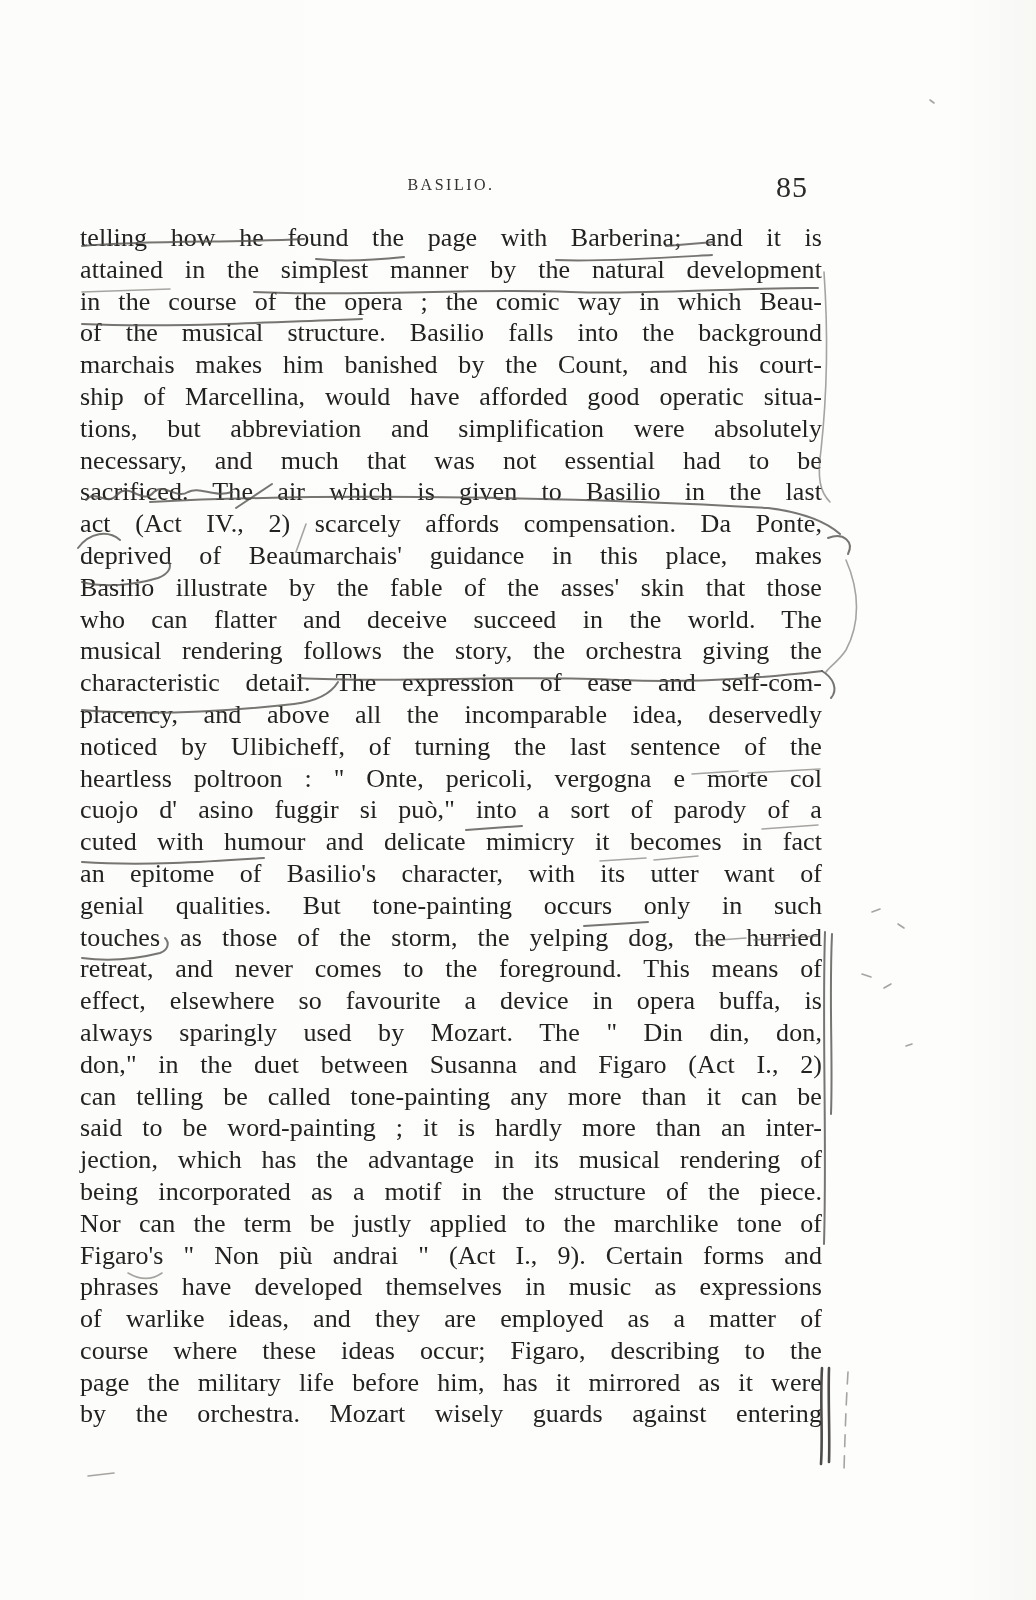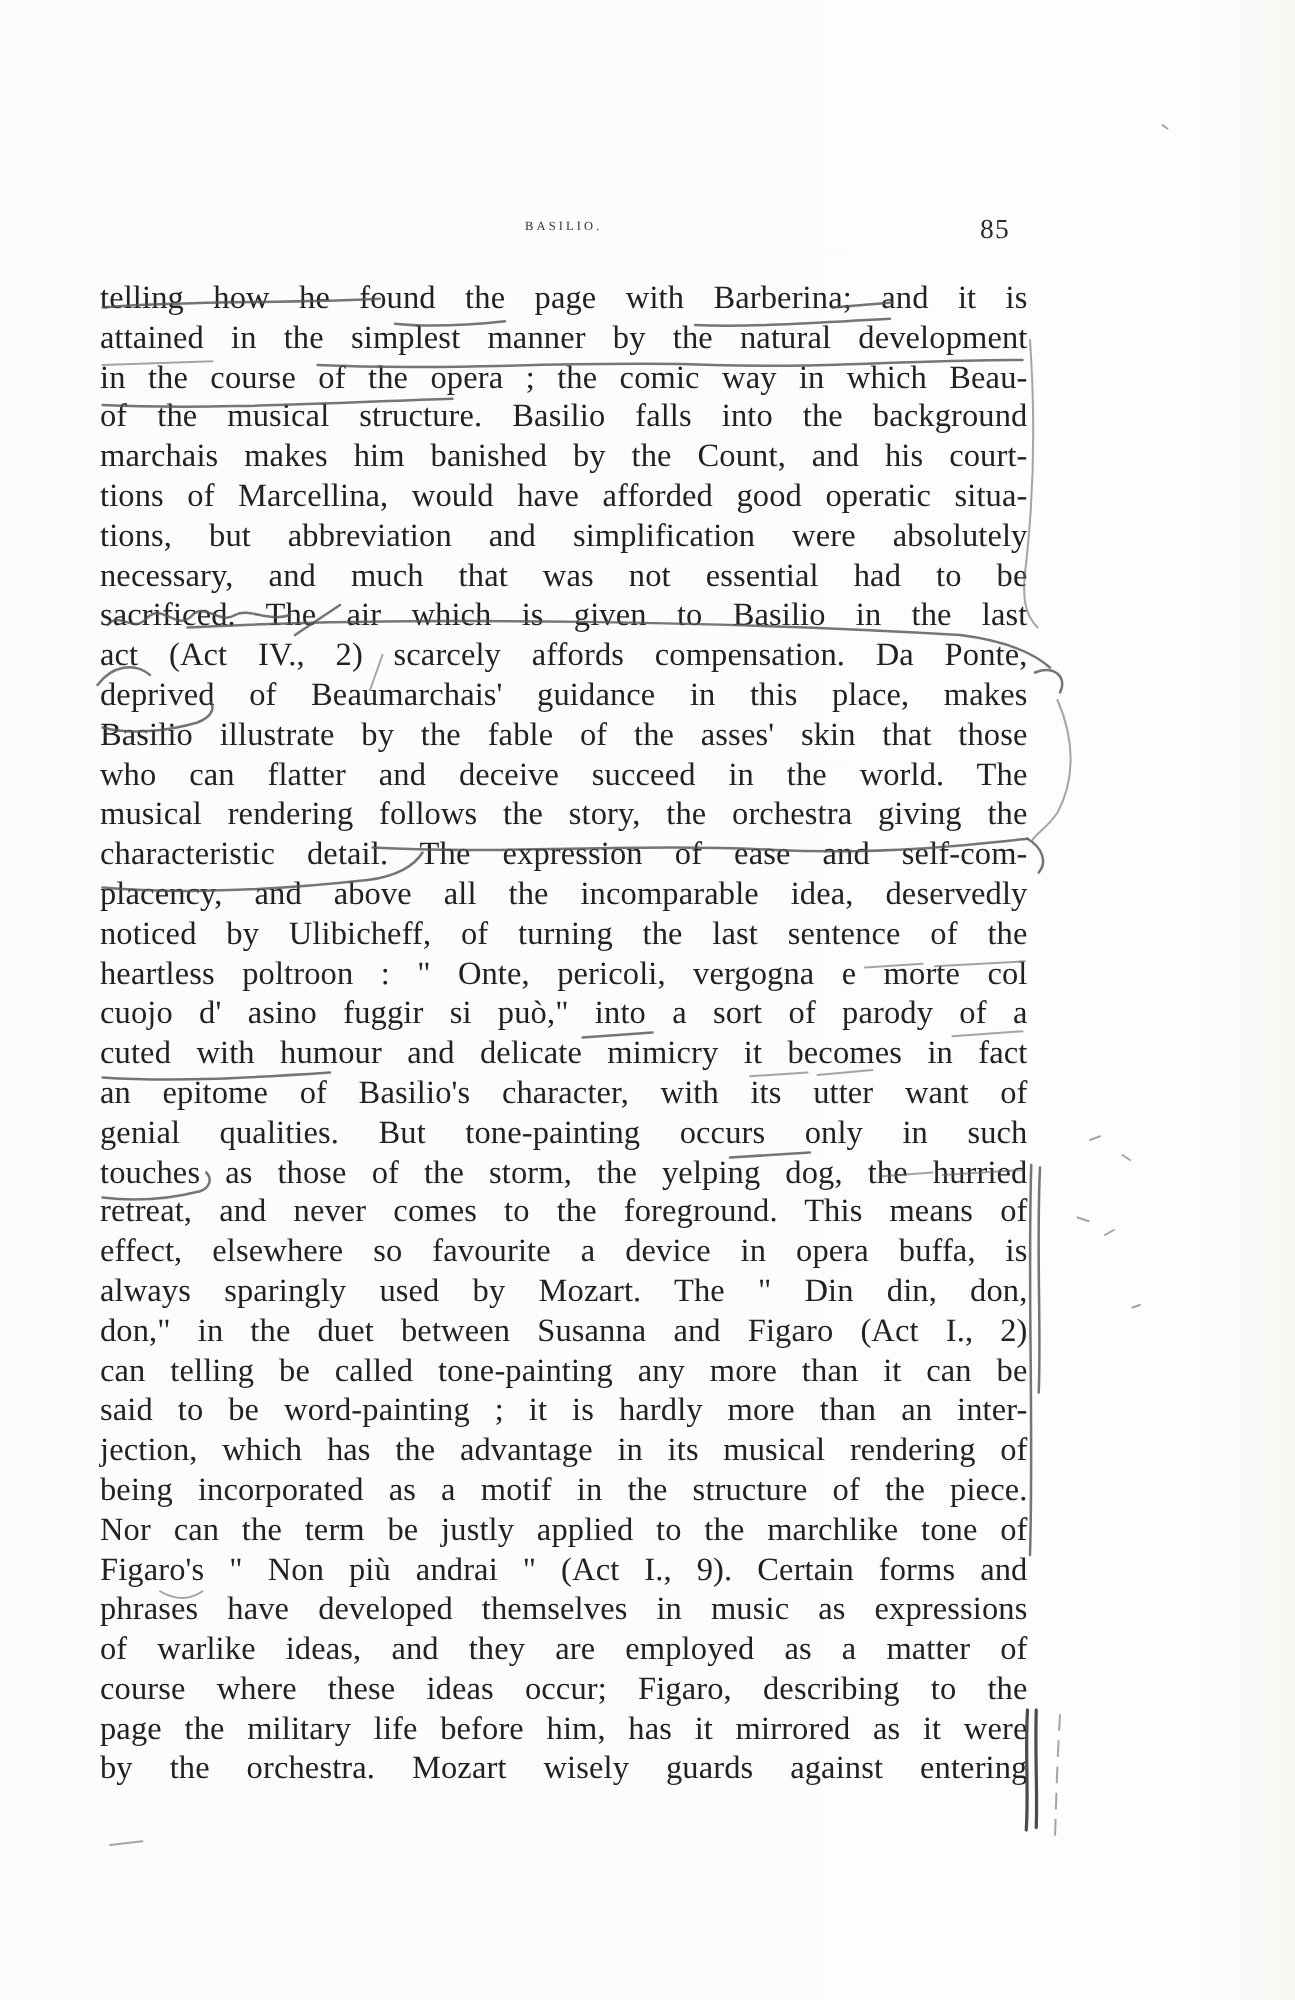--- a/index.html
+++ b/index.html
@@ -8,25 +8,25 @@
     background:#fdfdfb;
     font-family:"Liberation Serif","DejaVu Serif",serif;
     color:#262626;
     position:relative;
     overflow:hidden;
   }
   .page{position:absolute;inset:0;background:linear-gradient(90deg,#fcfcfa 0%,#fdfdfc 92%,#f7f7f4 100%);}
   .header-row{position:absolute;left:80px;top:176px;width:742px;height:28px;}
   .running-title{
     position:absolute;left:0;right:0;text-align:center;
-    font-size:10px;letter-spacing:2.5px;color:#33312e;
+    font-size:16px;letter-spacing:2.5px;color:#33312e;
   }
   .page-number{
     position:absolute;right:14px;top:-6px;
-    font-size:22px;color:#2c2a27;letter-spacing:1px;
+    font-size:30px;color:#2c2a27;letter-spacing:1px;
   }
   .text-block{position:absolute;left:80px;top:222px;width:742px;}
   .text-line{
     font-size:26px;
     line-height:31.8px;
     text-align:justify;
     text-align-last:justify;
     color:#242220;
     letter-spacing:0.1px;
   }
@@ -45,21 +45,21 @@
     <div class="running-title">BASILIO.</div>
     <div class="page-number">85</div>
   </div>
 
   <div class="text-block">
       <div class="text-line">telling how he found the page with Barberina; and it is</div>
       <div class="text-line">attained in the simplest manner by the natural development</div>
       <div class="text-line">in the course of the opera ; the comic way in which Beau-</div>
       <div class="text-line">of the musical structure.  Basilio falls into the background</div>
       <div class="text-line">marchais makes him banished by the Count, and his court-</div>
-      <div class="text-line">tions of Marcellina, would have afforded good operatic situa-</div>
+      <div class="text-line">ship of Marcellina, would have afforded good operatic situa-</div>
       <div class="text-line">tions, but abbreviation and simplification were absolutely</div>
       <div class="text-line">necessary, and much that was not essential had to be</div>
       <div class="text-line">sacrificed.  The air which is given to Basilio in the last</div>
       <div class="text-line">act (Act IV., 2) scarcely affords compensation.  Da Ponte,</div>
       <div class="text-line">deprived of Beaumarchais' guidance in this place, makes</div>
       <div class="text-line">Basilio illustrate by the fable of the asses' skin that those</div>
       <div class="text-line">who can flatter and deceive succeed in the world.  The</div>
       <div class="text-line">musical rendering follows the story, the orchestra giving the</div>
       <div class="text-line">characteristic detail.  The expression of ease and self-com-</div>
       <div class="text-line">placency, and above all the incomparable idea, deservedly</div>

